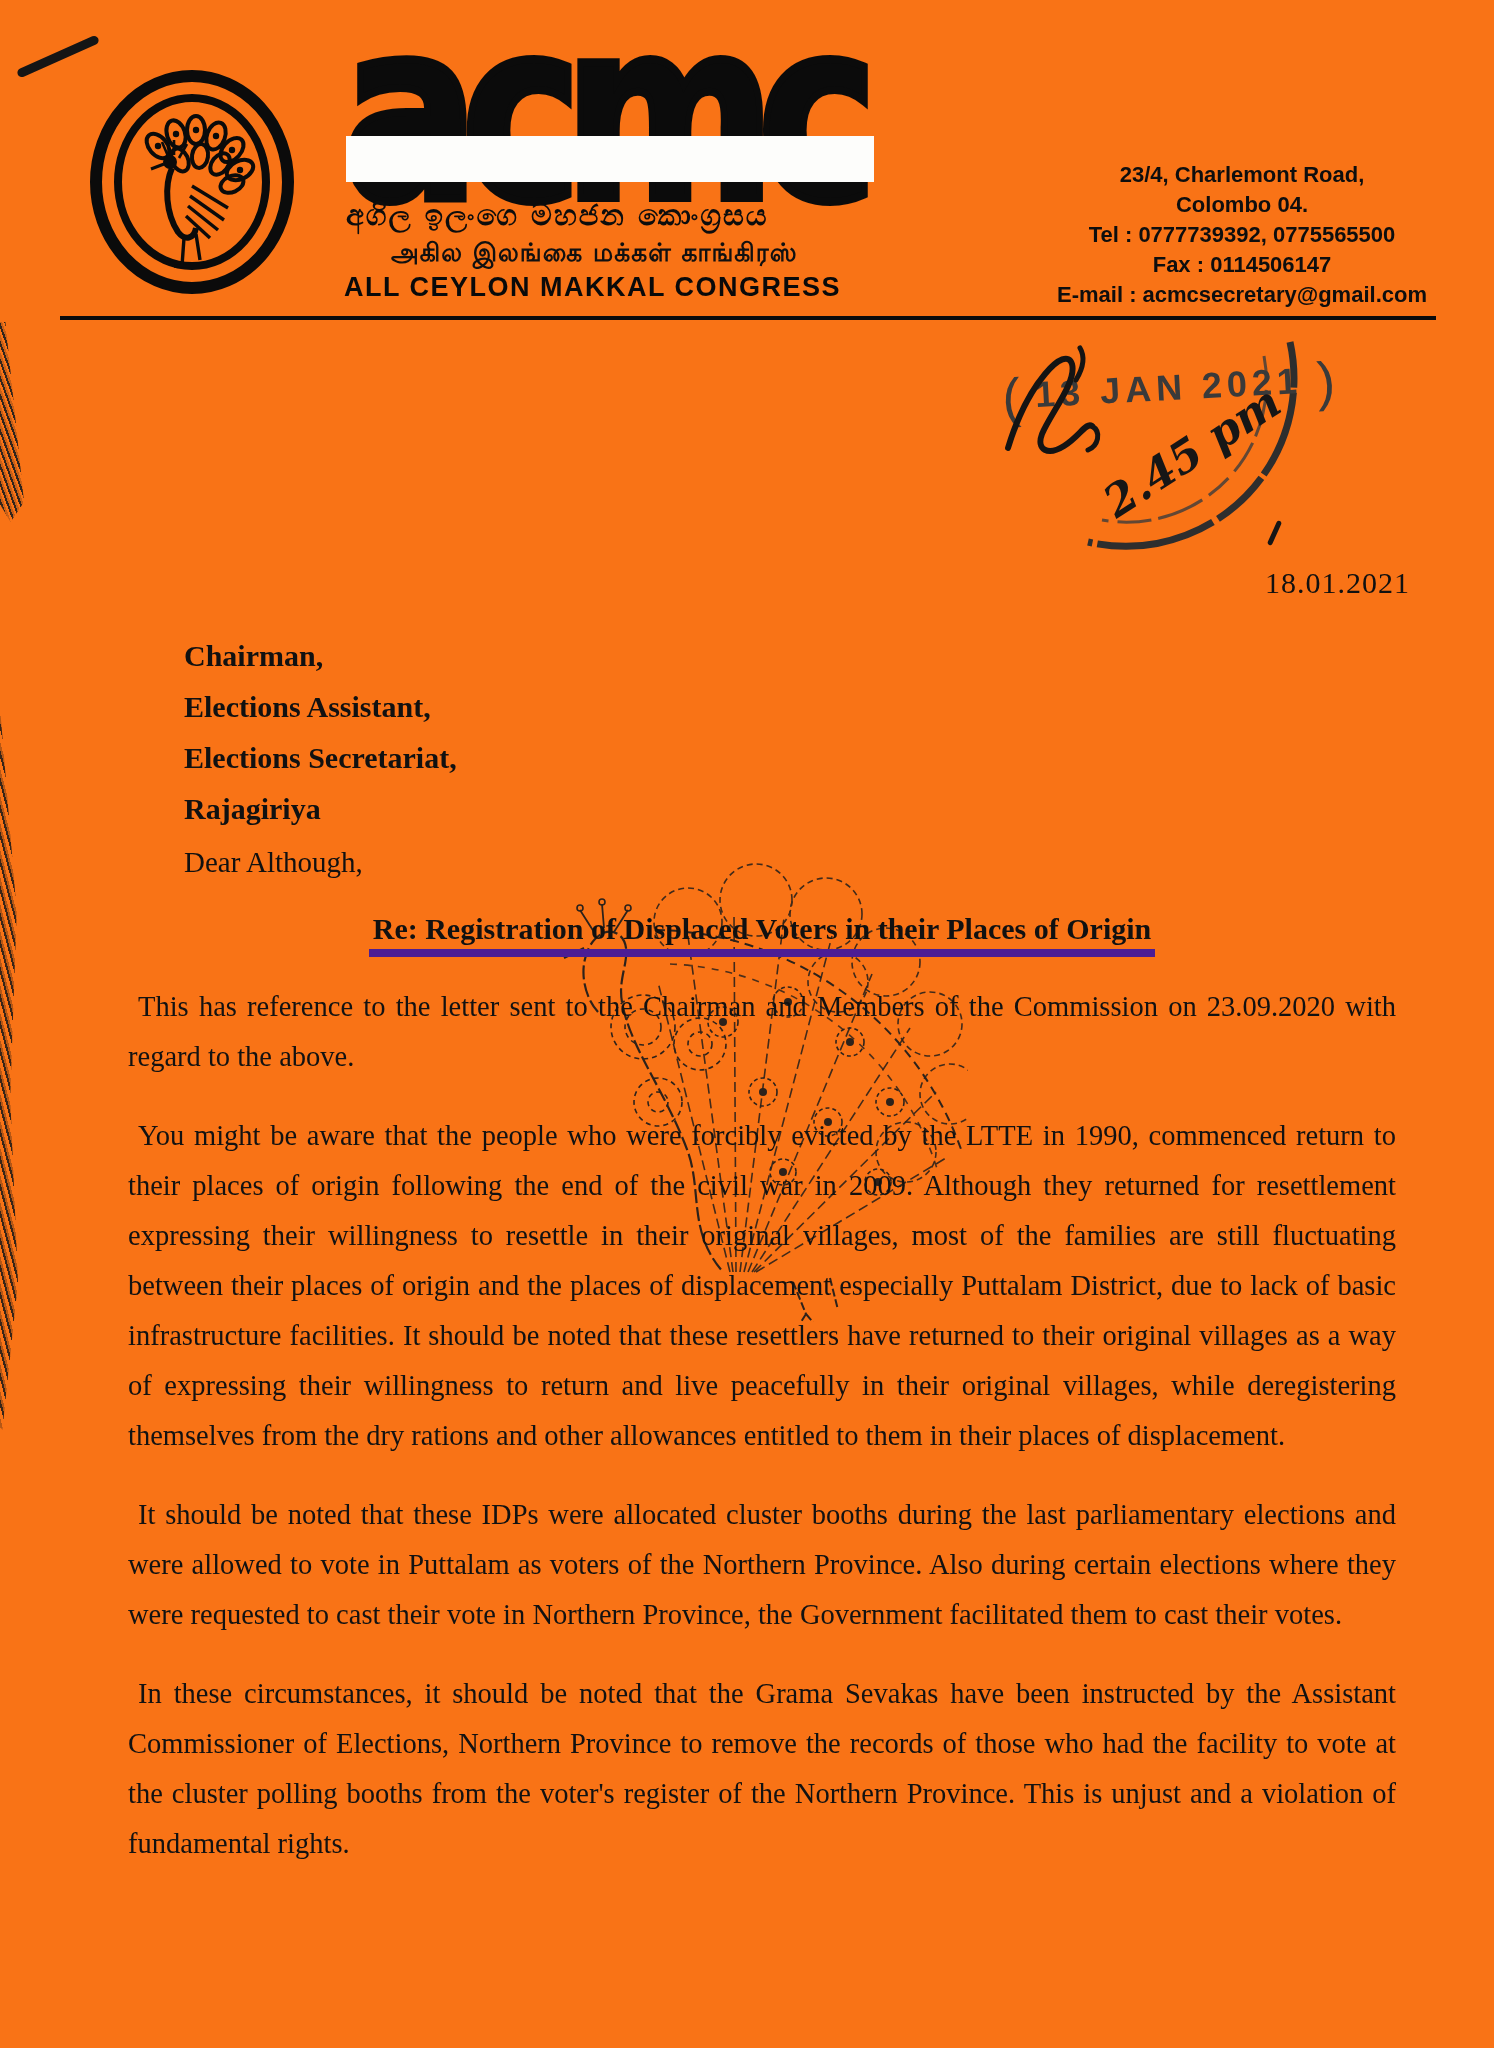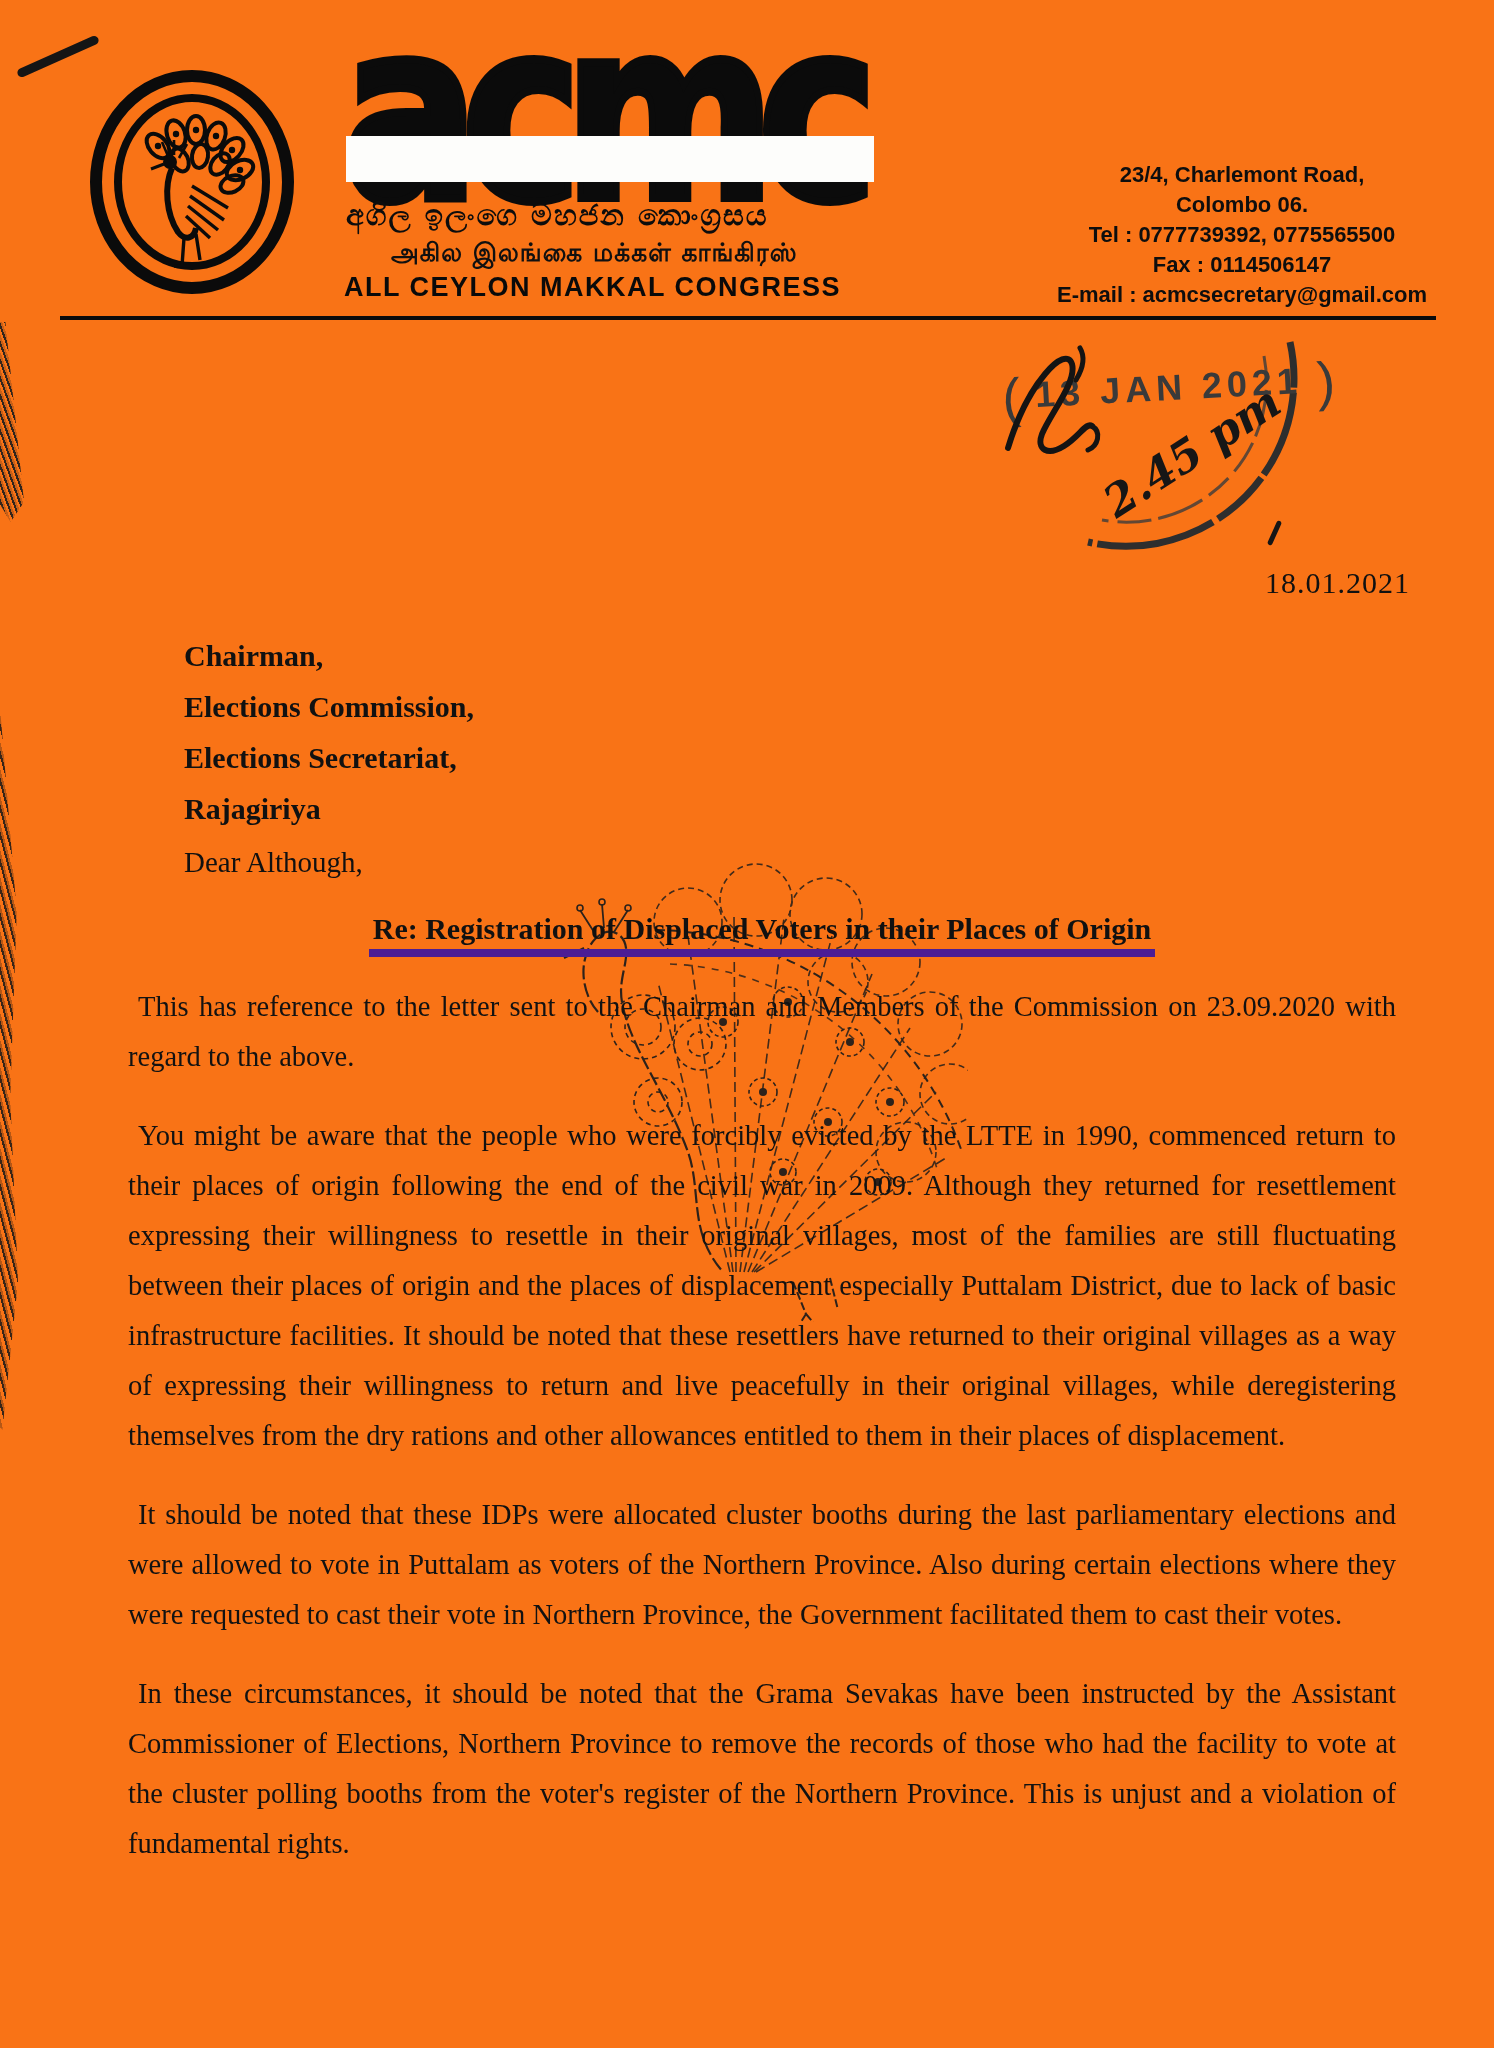--- a/index.html
+++ b/index.html
@@ -173,21 +173,21 @@
 
   <div class="brand">acmc</div>
   <div class="brand-stripe"></div>
 
   <div class="org-si">අගිල ඉලංගෙ මහජන කොංග්‍රසය</div>
   <div class="org-ta">அகில இலங்கை மக்கள் காங்கிரஸ்</div>
   <div class="org-en">ALL CEYLON MAKKAL CONGRESS</div>
 
   <div class="contact">
       <div>23/4, Charlemont Road,</div>
-      <div>Colombo 06.</div>
+      <div>Colombo 04.</div>
       <div>Tel  : 0777739392, 0775565500</div>
       <div>Fax : 0114506147</div>
       <div>E-mail : acmcsecretary@gmail.com</div>
     </div>
 
   <div class="header-rule"></div>
 
   <div class="stamp">
     <svg width="470" height="250" viewBox="0 0 470 250">
       <path d="M 310 12 A 168 168 0 0 1 108 212" fill="none" stroke="#2e2e2e" stroke-width="7" stroke-dasharray="46 5 88 4 60 6 120 5"></path>
@@ -204,21 +204,21 @@
       <path d="M 112 96 C 122 102 118 116 108 120" fill="none" stroke="#141414" stroke-width="5" stroke-linecap="round"></path>
       <path d="M 100 18 C 106 28 102 40 96 50" fill="none" stroke="#141414" stroke-width="5" stroke-linecap="round"></path>
     </svg>
     <div class="stamp-comma"></div>
   </div>
 
   <div class="letter-date">18.01.2021</div>
 
   <div class="recipient">
       <div>Chairman,</div>
-      <div>Elections Commission,</div>
+      <div>Elections Assistant,</div>
       <div>Elections Secretariat,</div>
       <div>Rajagiriya</div>
     </div>
 
   <div class="salutation">Dear Although,</div>
 
   <div class="subject-wrap">
     <span class="subject">Re: Registration of Displaced Voters in their Places of Origin</span>
   </div>
 

